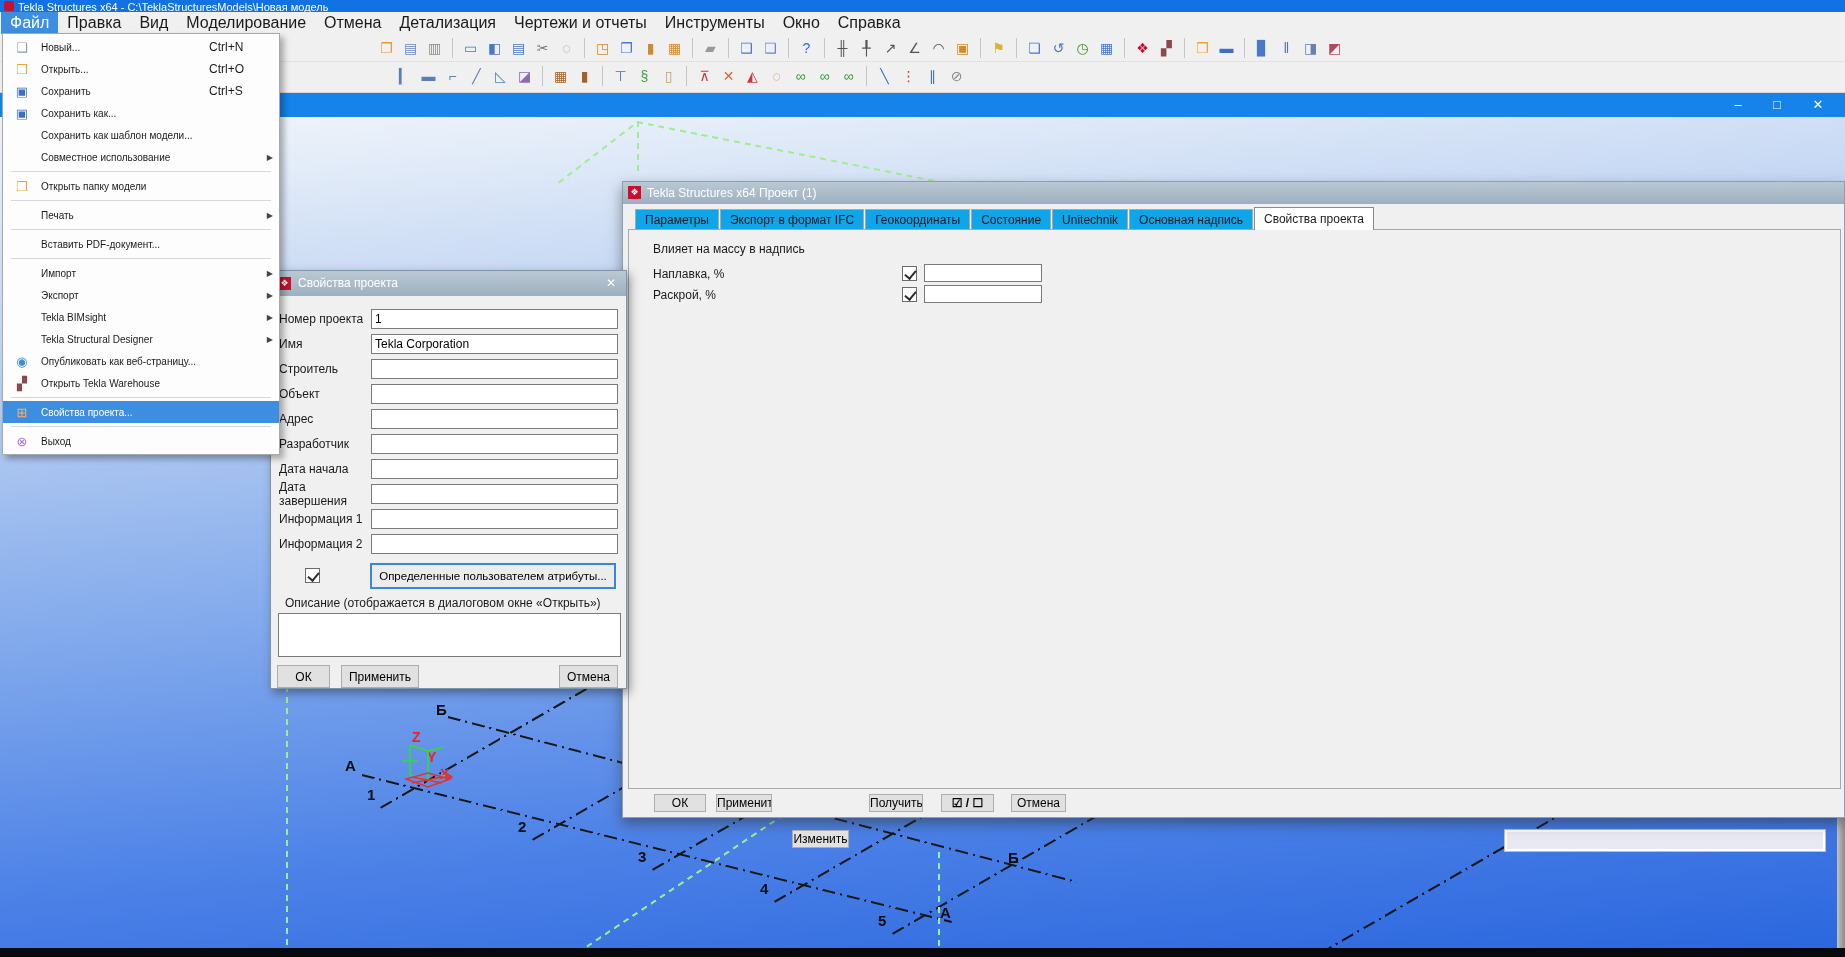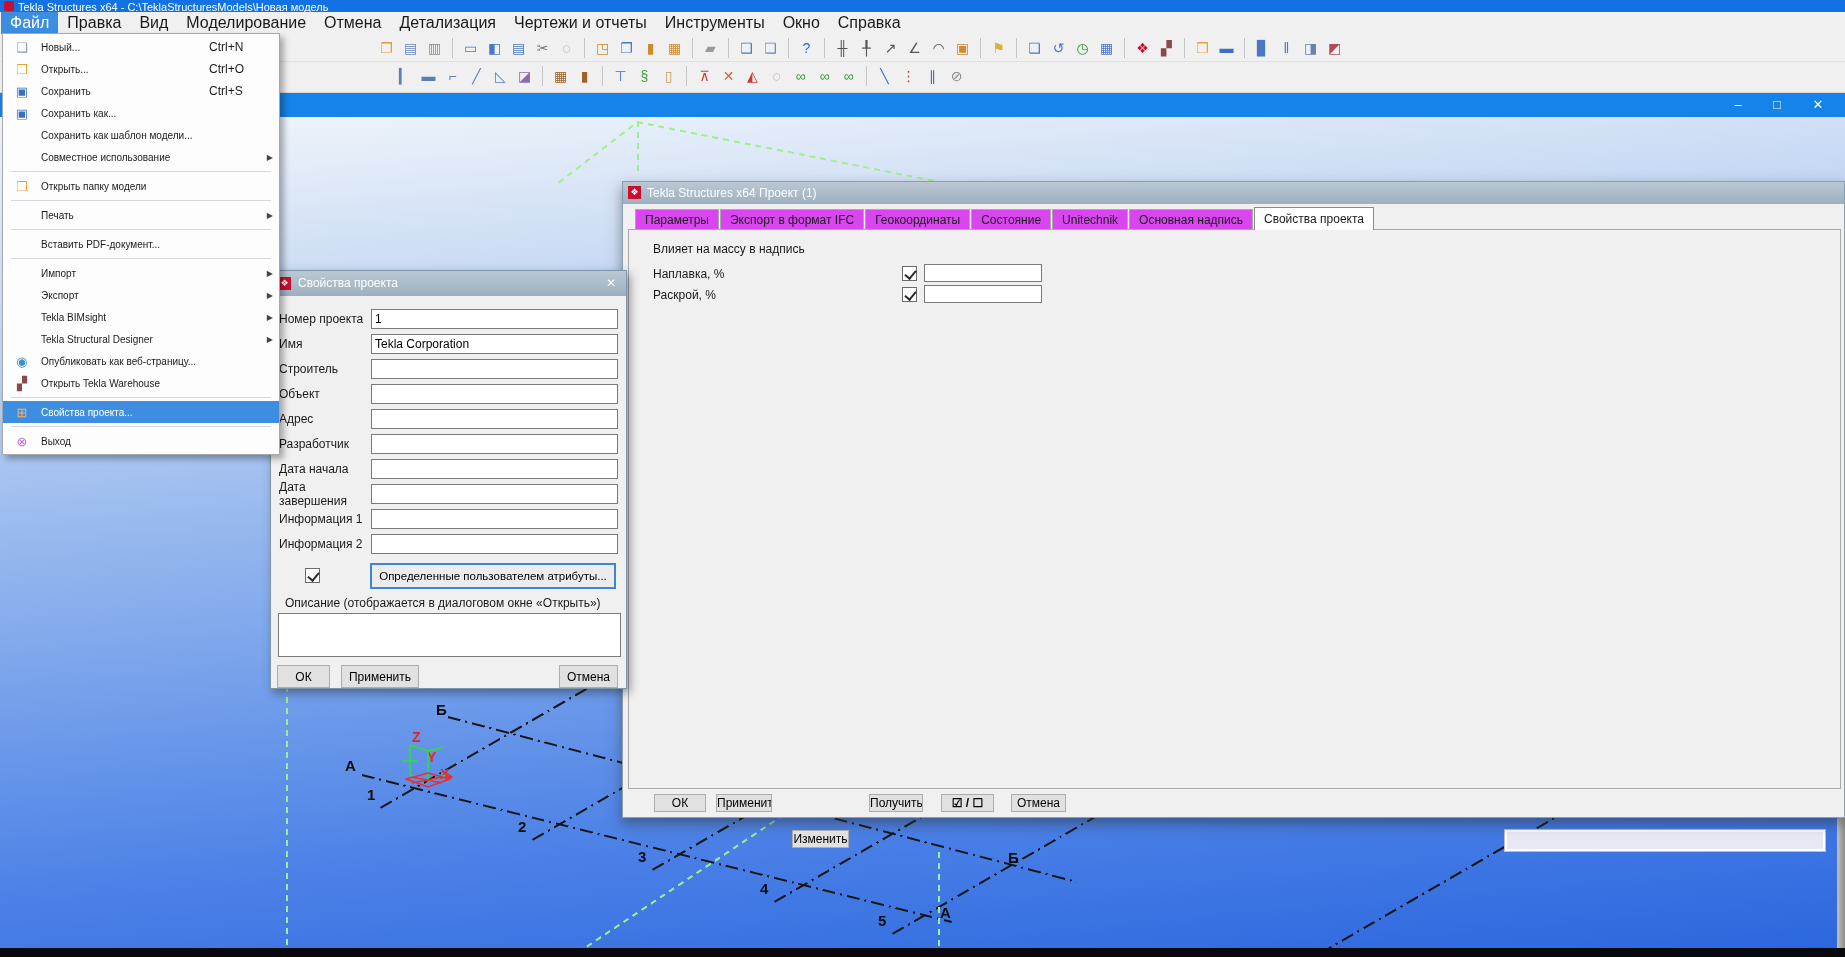--- a/index.html
+++ b/index.html
@@ -59,21 +59,21 @@
   .sd-label { width:92px; font-size:12px; }
   .sd-input { width:247px; height:20px; }
   .sd-uda-btn { position:absolute; left:99px; top:292px; width:246px; height:26px; background:#ececec;
     border:2px solid #3a86d8; font-size:11.5px; text-align:center; line-height:22px; overflow:hidden; white-space:nowrap; cursor:default; }
   .sd-desc { position:absolute; left:14px; top:325px; font-size:12px; white-space:nowrap; }
   .sd-textarea { position:absolute; left:7px; top:342px; width:343px; height:44px; resize:none; }
   .large-dlg { position:absolute; left:622px; top:181px; width:1223px; height:637px; background:#f0f0f0;
     border:1px solid #8aa0b2; box-shadow:0 6px 12px rgba(50,50,50,.5); z-index:5; }
   .large-dlg .dlg-title { height:22px; line-height:22px; }
   .ld-tabs { position:absolute; left:12px; top:25px; height:22px; display:flex; align-items:flex-end; z-index:2; }
-  .ld-tab { height:20px; line-height:20px; padding:0 9px; background:#d946ef; border:1px solid #a8a8a8; border-bottom:none; margin-right:1px; font-size:12px; cursor:default; }
+  .ld-tab { height:20px; line-height:20px; padding:0 9px; background:#0ea5e9; border:1px solid #a8a8a8; border-bottom:none; margin-right:1px; font-size:12px; cursor:default; }
   .ld-tab.active { height:23px; line-height:23px; background:#fff; margin-bottom:-1px; border-color:#8a8a8a; }
   .ld-page { position:absolute; left:5px; top:47px; width:1213px; height:560px; border:1px solid #a8a8a8; background:#f0f0f0; }
   .ld-header { position:absolute; left:30px; top:60px; font-size:12px; }
   .ld-rows { position:absolute; left:30px; top:82px; }
   .ld-row { position:relative; height:21px; width:420px; }
   .ld-row .ld-label { position:absolute; left:0; top:3px; font-size:12px; }
   .ld-row .cbx { left:249px; top:2px; }
   .ld-row .ld-input { position:absolute; left:271px; top:0; width:118px; height:18px; }
   
   .br-input { position:absolute; left:1505px; top:830px; width:320px; height:21px; background:#e9e9f4;

